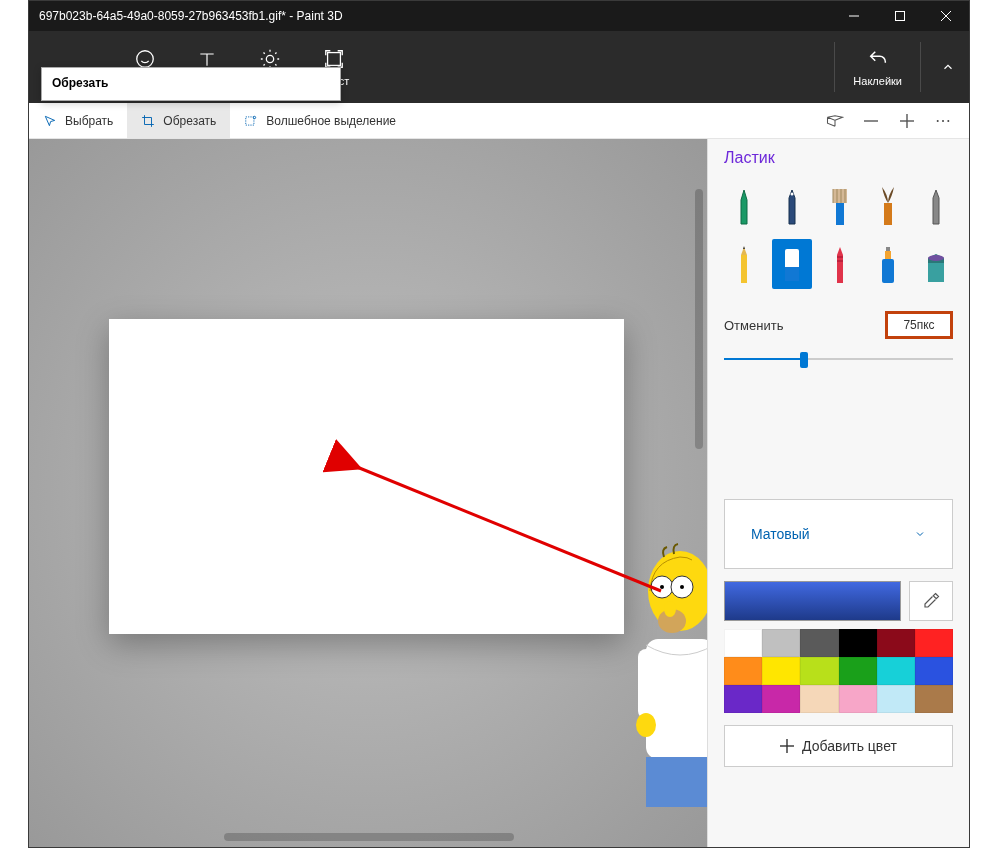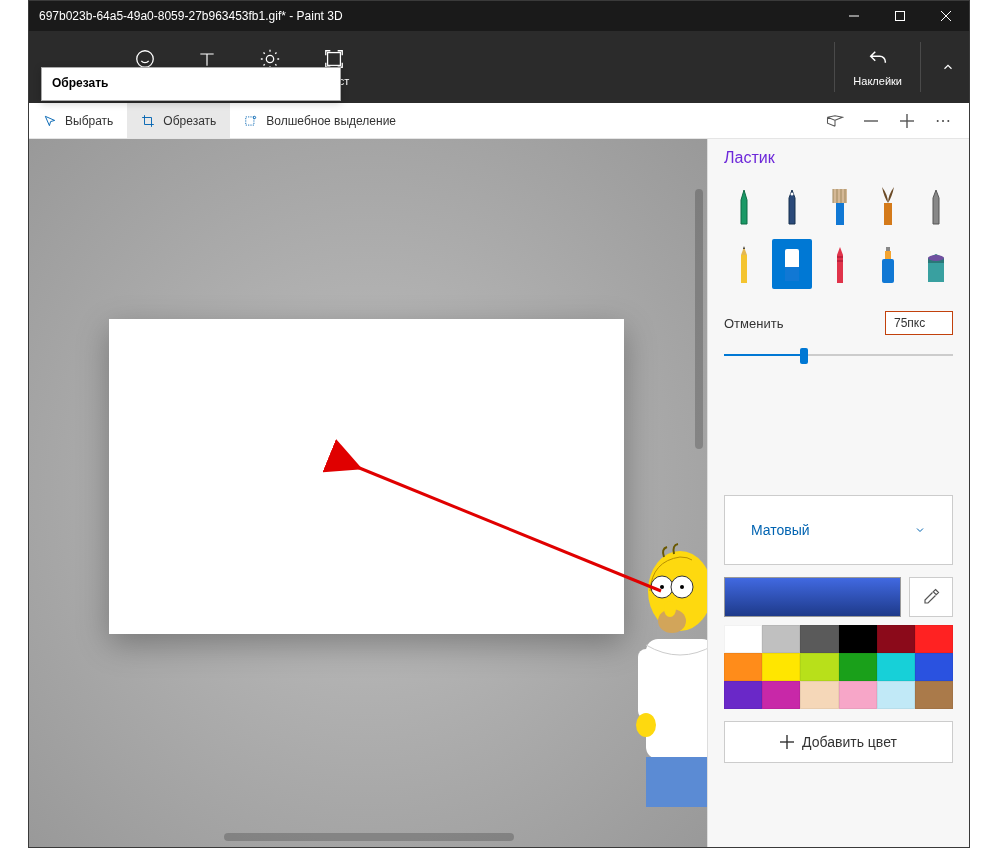--- a/index.html
+++ b/index.html
@@ -23,21 +23,21 @@
 .content { display:flex; height:calc(100% - 138px); }
 .canvas-area { flex:1; background:#b0b0b0; position:relative; overflow:hidden; }
 .canvas-bg { position:absolute; inset:0; background:radial-gradient(ellipse at center,#c0c0c0 0%,#999 100%); }
 .canvas { position:absolute; left:80px; top:180px; width:515px; height:315px; background:#fff; box-shadow:0 10px 30px rgba(0,0,0,.3); }
 .side { width:262px; background:#f7f7f7; border-left:1px solid #ddd; padding:10px 16px; overflow-y:auto; }
 .side h3 { color:#6d28d9; font-weight:400; font-size:16px; margin-bottom:14px; }
 .tools { display:grid; grid-template-columns:repeat(5,1fr); gap:8px; margin-bottom:22px; }
 .tool { width:40px; height:50px; display:flex; align-items:center; justify-content:center; cursor:pointer; border-radius:2px; }
 .tool.sel { background:#0078d4; }
 .thickrow { display:flex; justify-content:space-between; align-items:center; font-size:13px; color:#333; margin-bottom:10px;}
-.thickrow .tval { background:#fff; border:1px solid #c2410c; padding:4px 8px; min-width:68px; text-align:left; font-size:12px; }
+.thickrow .tval { background:#fff; border:3px solid #c2410c; padding:4px 8px; min-width:68px; text-align:center; font-size:12px; }
 .slider { position:relative; height:20px; margin-bottom:18px; }
 .slider .track { position:absolute; top:9px; left:0; right:0; height:2px; background:#ccc; }
 .slider .fill { position:absolute; top:9px; left:0; width:35%; height:2px; background:#0078d4; }
 .slider .thumb { position:absolute; top:3px; left:35%; width:8px; height:16px; background:#0078d4; border-radius:2px; transform:translateX(-50%); }
 .material { background:#fff; border:1px solid #ccc; padding:26px; display:flex; justify-content:space-between; align-items:center; font-size:14px; color:#0063b1; margin-top:130px; margin-bottom:12px; cursor:pointer; }
 .colorrow { display:flex; gap:8px; margin-bottom:8px; }
 .colorprev { flex:1; height:40px; background:linear-gradient(to bottom,#4169e1,#1e3a8a); border:1px solid #999; }
 .eyedrop { width:44px; height:40px; background:#fff; border:1px solid #ccc; display:flex; align-items:center; justify-content:center; cursor:pointer; }
 .palette { display:grid; grid-template-columns:repeat(6,1fr); gap:0; margin-bottom:12px; }
 .palette .sw { height:28px; border:1px solid rgba(0,0,0,.05); cursor:pointer; }

